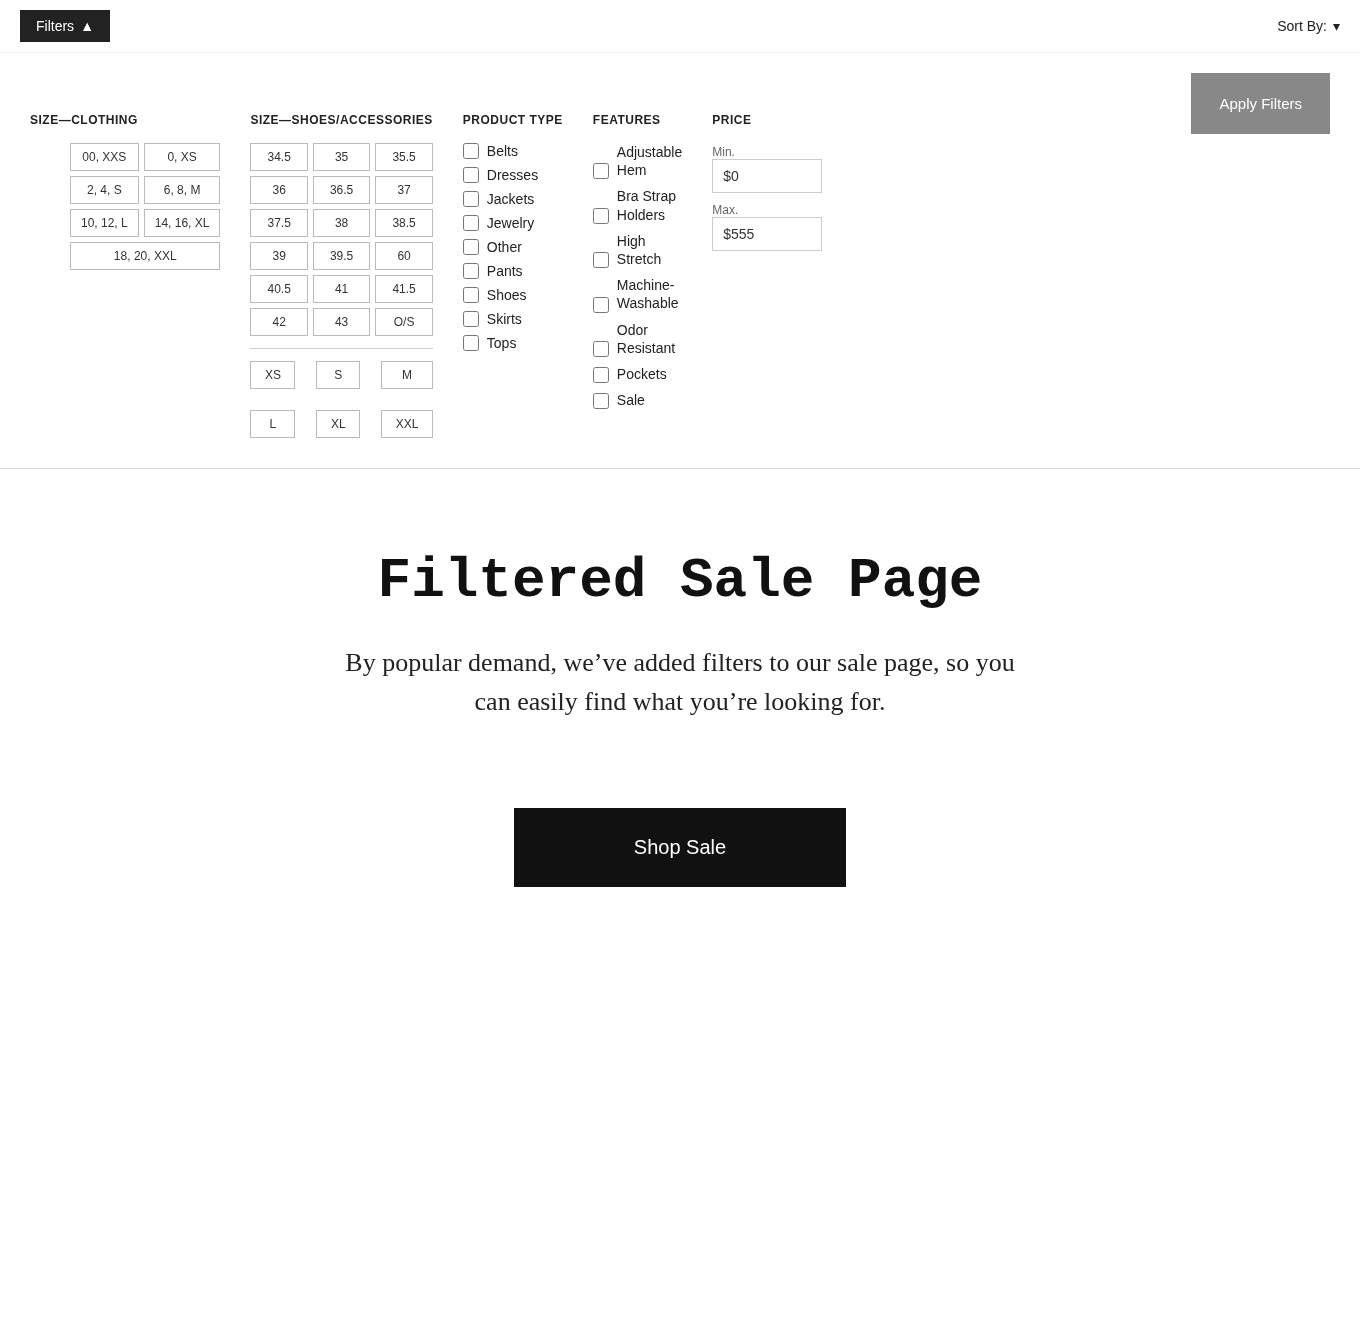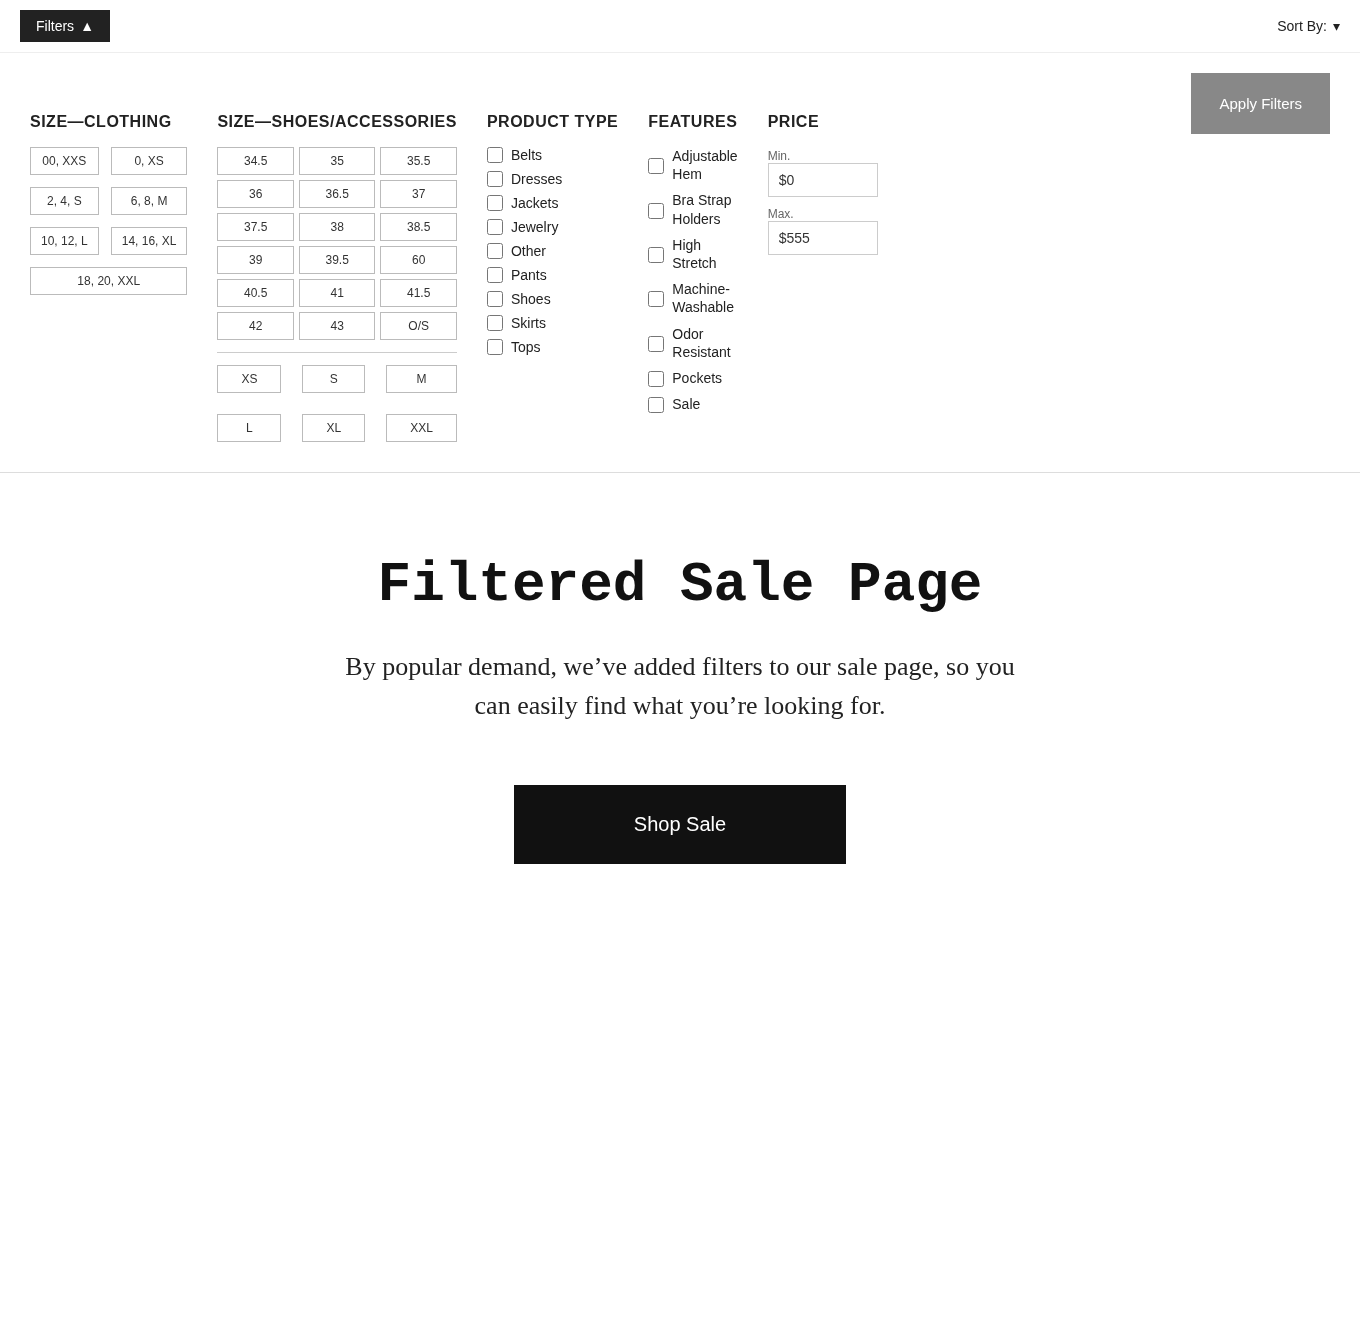--- a/index.html
+++ b/index.html
@@ -60,33 +60,34 @@
       align-items: flex-start;
     }
 
     .filter-col {
       display: flex;
       flex-direction: column;
       gap: 8px;
     }
 
     .filter-col-header {
-      font-size: 16px;
+      font-size: 12px;
       font-weight: bold;
       letter-spacing: 0.5px;
       color: #222;
       margin-bottom: 8px;
       white-space: nowrap;
     }
 
     
     .size-clothing-grid {
       display: grid;
       grid-template-columns: repeat(2, auto);
-      gap: 12px;
+      gap: 5px;
+      margin-left: 40px;
     }
     .size-btn {
       border: 1px solid #bbb;
       background: #fff;
       padding: 6px 10px;
       font-size: 12px;
       cursor: pointer;
       white-space: nowrap;
       color: #333;
     }
@@ -144,21 +145,21 @@
     }
 
     
     .features-list {
       display: flex;
       flex-direction: column;
       gap: 8px;
     }
     .feature-item {
       display: flex;
-      align-items: center;
+      align-items: flex-end;
       gap: 8px;
       font-size: 14px;
       cursor: pointer;
       line-height: 1.3;
     }
     .feature-item input[type="checkbox"] {
       width: 16px;
       height: 16px;
       margin-top: 2px;
       cursor: pointer;
@@ -204,20 +205,21 @@
     }
     .shop-sale-btn {
       display: inline-block;
       background: #111;
       color: #fff;
       font-size: 20px;
       padding: 28px 120px;
       border: none;
       cursor: pointer;
       text-decoration: none;
+      margin-top: 27px;
     }
   </style>
 </head>
 <body>
 
 <div class="top-bar">
   <button class="filters-btn">
     <span>Filters</span>
     <span>▲</span>
   </button>

